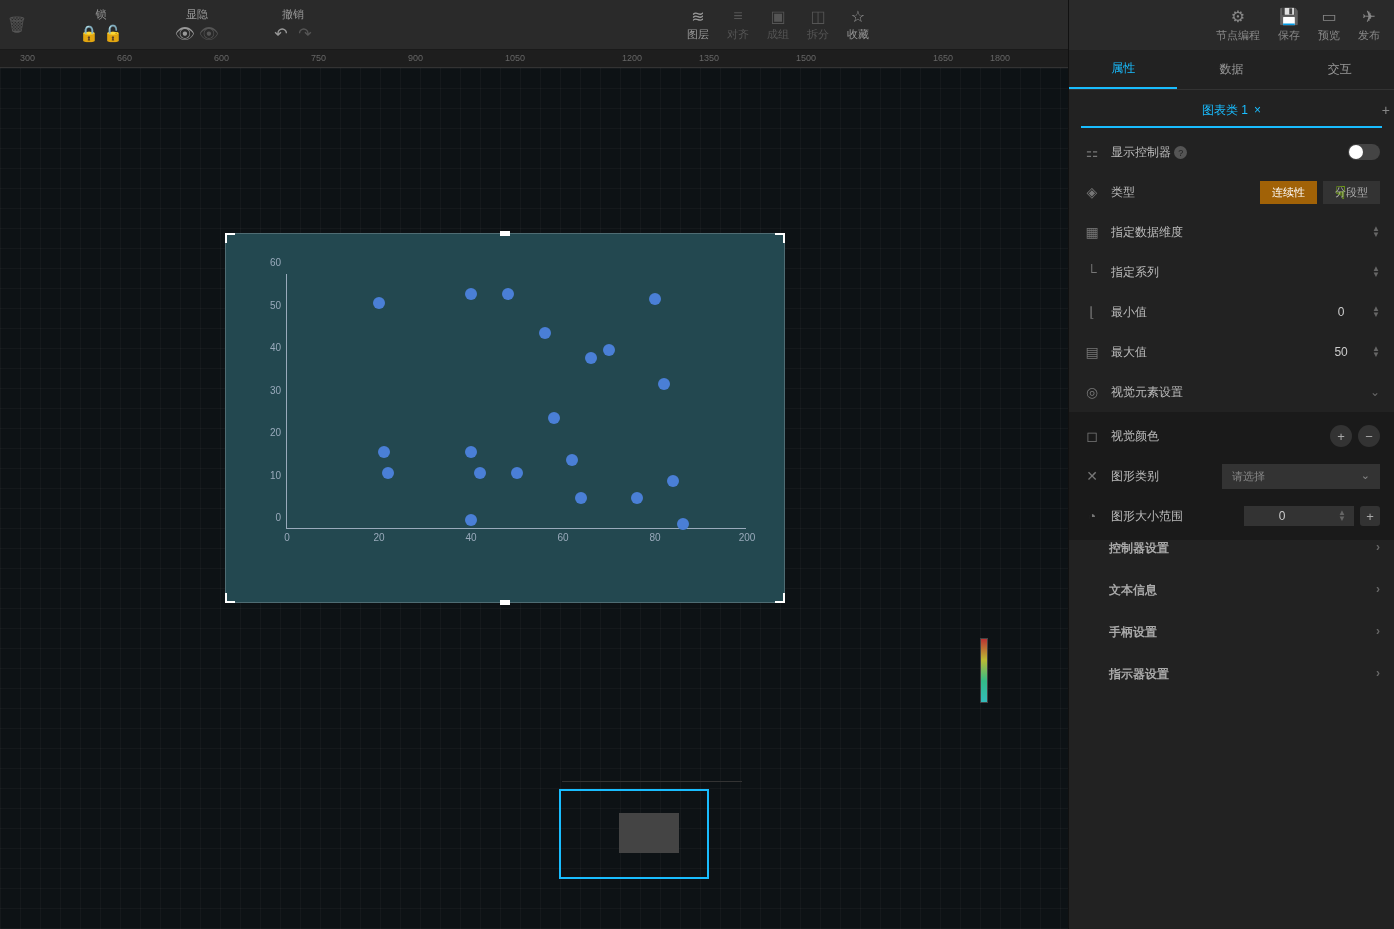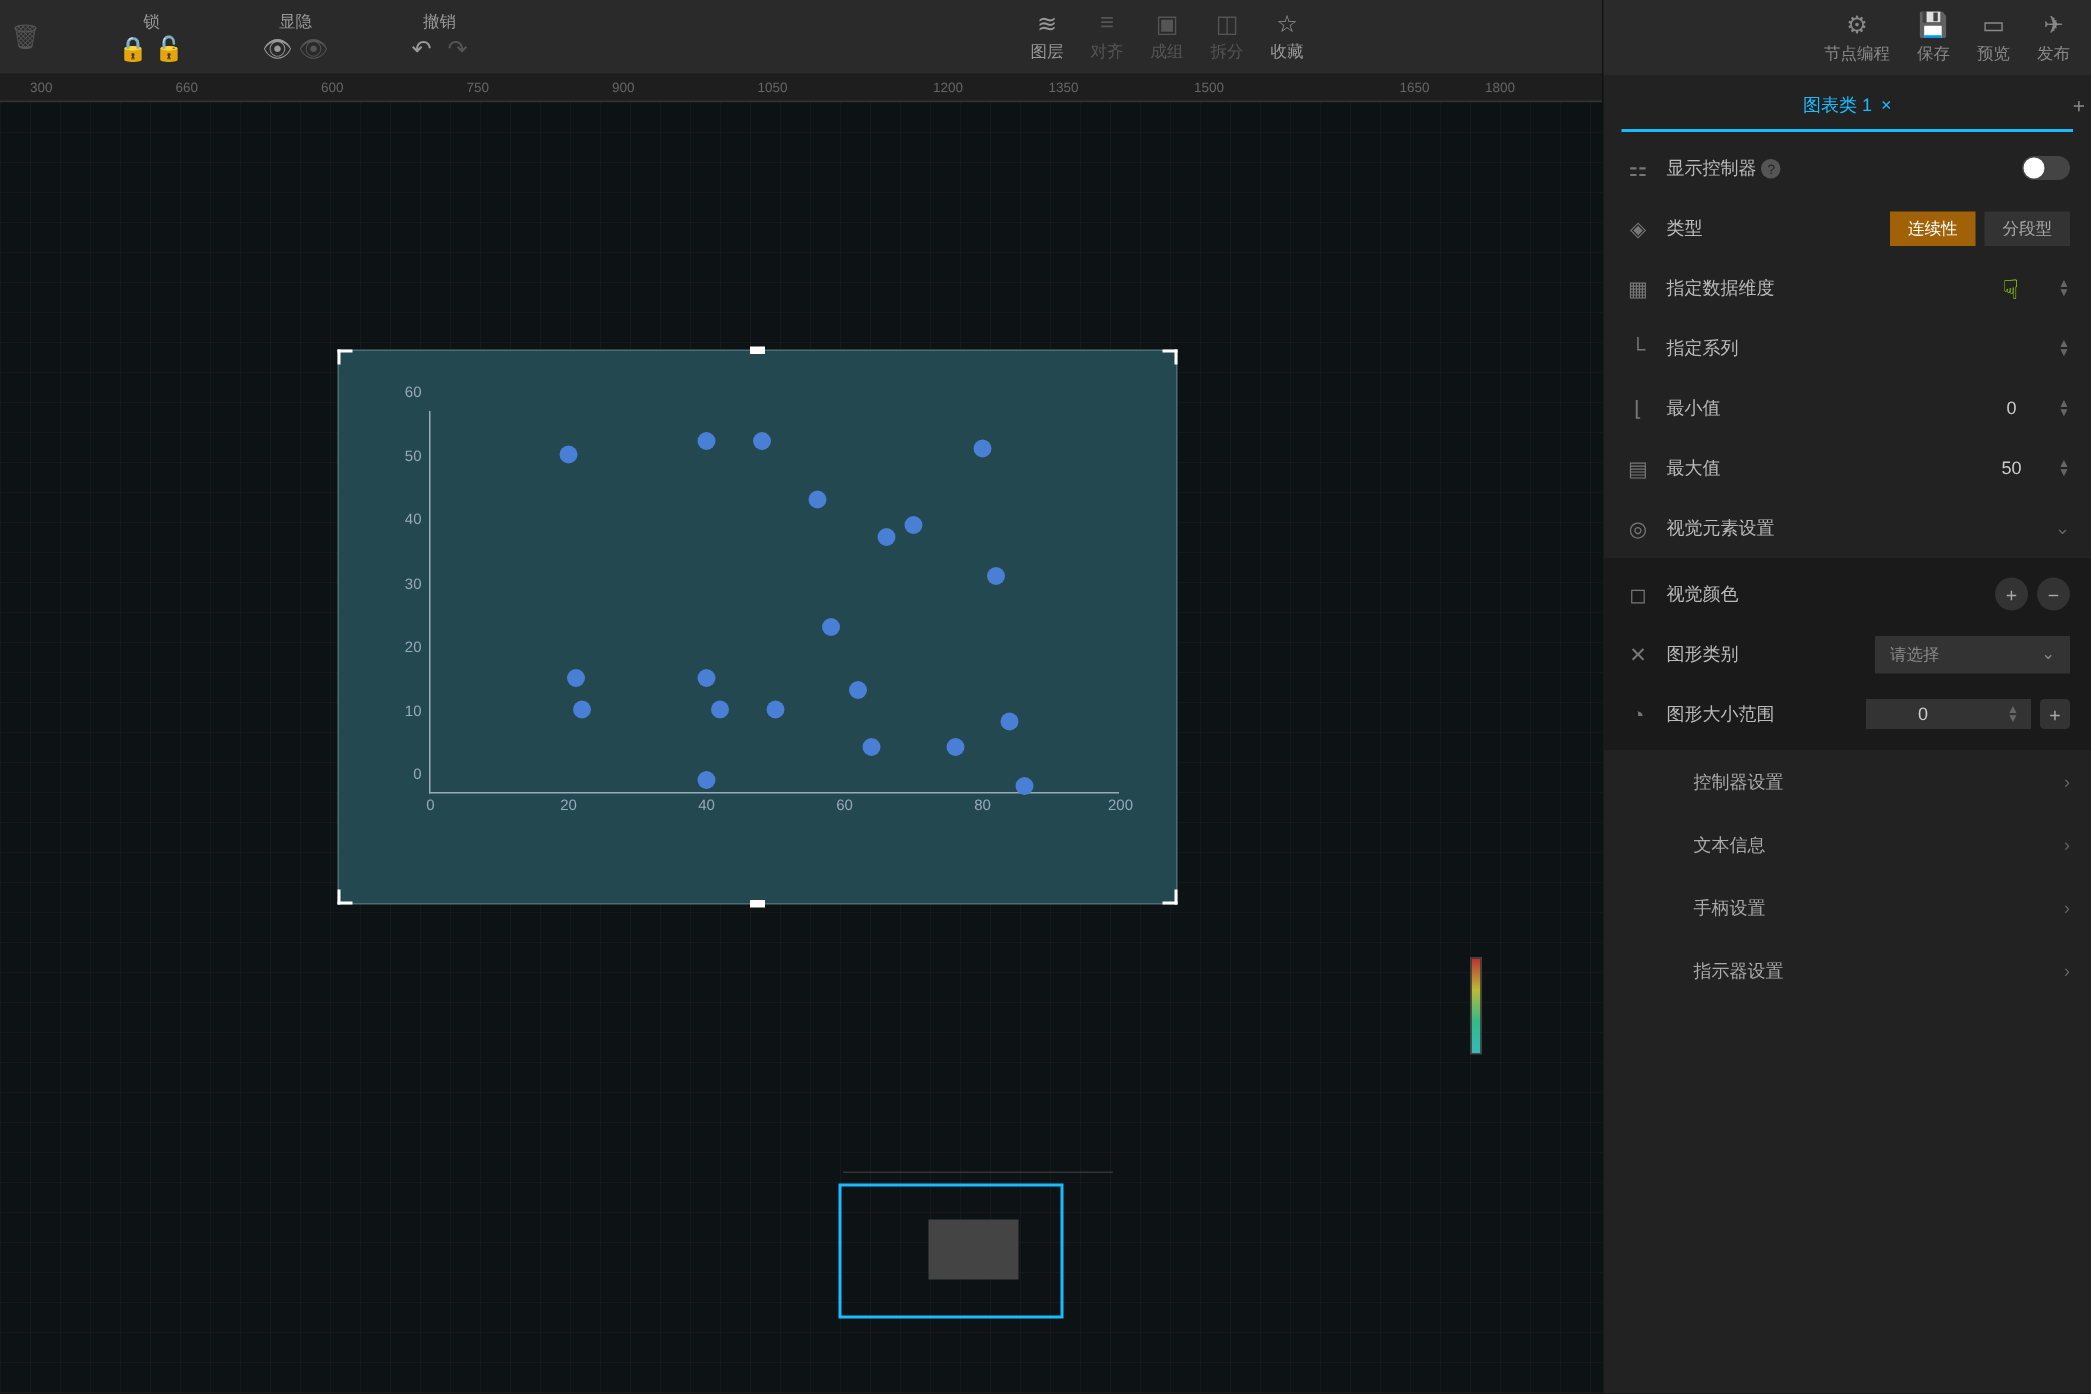--- a/index.html
+++ b/index.html
@@ -113,24 +113,24 @@
 .toggle { width: 32px; height: 16px; background: #444; border-radius: 8px; position: relative; cursor: pointer; }
 .toggle::after { content: ""; position: absolute; width: 14px; height: 14px; background: #fff; border-radius: 50%; top: 1px; left: 1px; }
 .seg-btn { padding: 4px 12px; background: #333; color: #aaa; font-size: 11px; cursor: pointer; }
 .seg-btn.active { background: #a16207; color: #fff; }
 .num-input { background: transparent; border: none; color: #ccc; text-align: center; width: 50px; font-size: 12px; }
 .stepper { display: flex; flex-direction: column; color: #666; font-size: 8px; cursor: pointer; line-height: 6px; }
 .help-icon { width: 13px; height: 13px; border-radius: 50%; background: #555; color: #222; font-size: 9px; display: inline-flex; align-items: center; justify-content: center; }
 
 .section-dark { background: #1a1a1a; padding: 4px 0; }
 .circ-btn { width: 22px; height: 22px; border-radius: 50%; background: #333; color: #aaa; display: flex; align-items: center; justify-content: center; cursor: pointer; font-size: 13px; }
-.select-box { background: #333; color: #888; padding: 5px 10px; width: 130px; display: flex; justify-content: space-between; align-items: flex-start; cursor: pointer; font-size: 11px; }
+.select-box { background: #333; color: #888; padding: 5px 10px; width: 158px; display: flex; justify-content: space-between; align-items: flex-start; cursor: pointer; font-size: 11px; }
 .num-box { background: #333; padding: 3px 8px; display: flex; align-items: center; width: 110px; justify-content: space-between; }
 
-.collapse-row { display: flex; align-items: center; justify-content: space-between; height: 42px; padding: 0 14px 0 60px; color: #aaa; cursor: pointer; }
+.collapse-row { display: flex; align-items: flex-start; justify-content: space-between; height: 42px; padding: 0 14px 0 40px; color: #aaa; cursor: pointer; font-weight: bold; }
 .chev { color: #666; }
 
 .cursor-hand { position: absolute; top: 182px; right: 48px; color: #9fef00; font-size: 18px; pointer-events: none; z-index: 50; }
 </style>
 </head>
 <body>
 
 <div class="toolbar">
   <div class="tool-group">
     <div class="tool-item disabled">
@@ -281,20 +281,25 @@
     <div class="tool-item disabled">
       <span class="tool-icon">▭</span>
       <span class="tool-label">预览</span>
     </div>
     <div class="tool-item">
       <span class="tool-icon">✈</span>
       <span class="tool-label">发布</span>
     </div>
   </div>
 
+  <div class="rp-tabs">
+    <div class="rp-tab active">属性</div>
+    <div class="rp-tab">数据</div>
+    <div class="rp-tab">交互</div>
+  </div>
 
   <div class="comp-title">
     <span>图表类 1</span>
     <span class="comp-close">×</span>
     <span class="comp-add">+</span>
   </div>
 
   <div class="props">
     <div class="prop-row">
       <span class="prop-icon">⚏</span>

